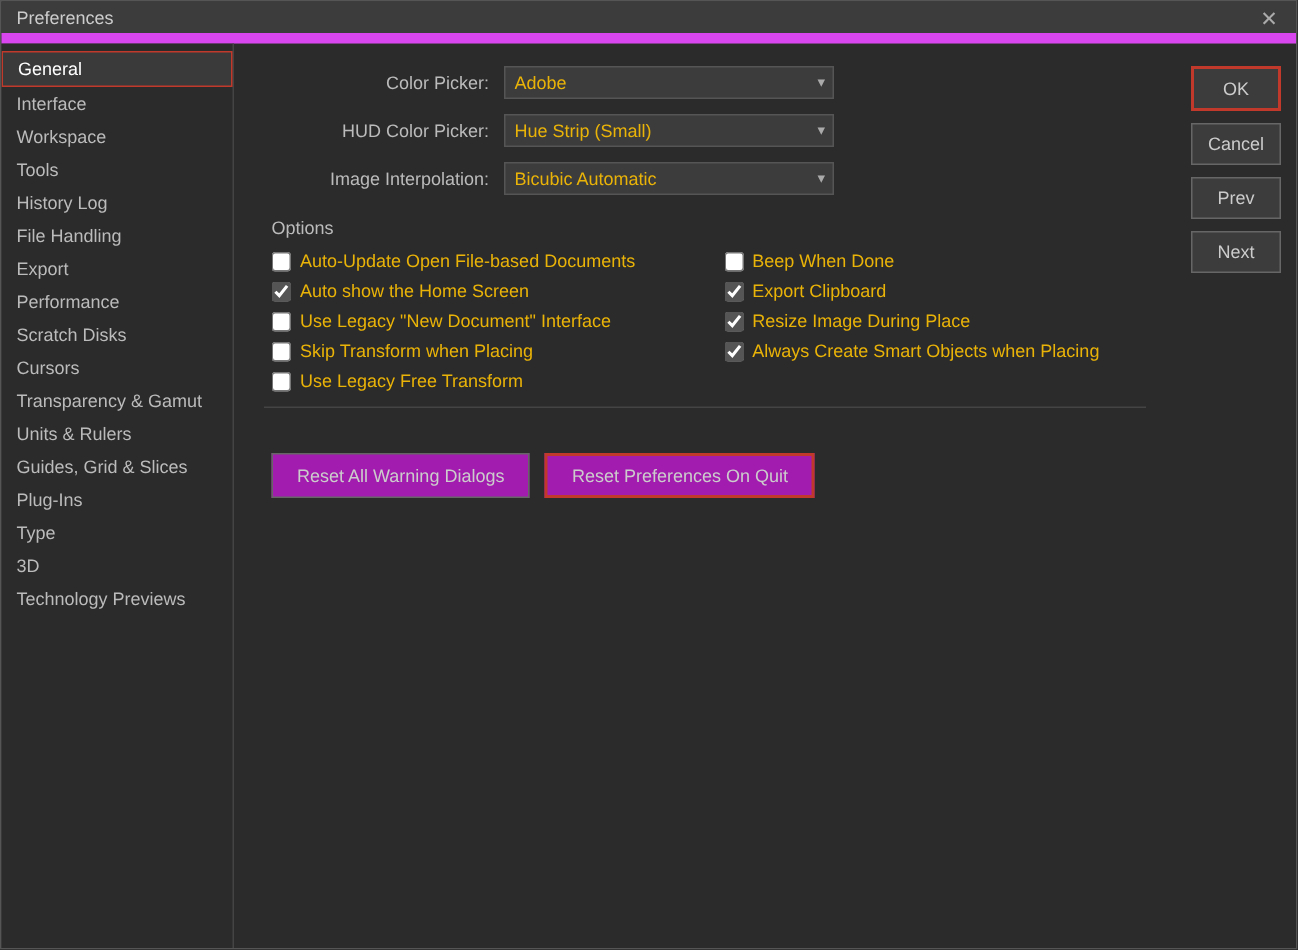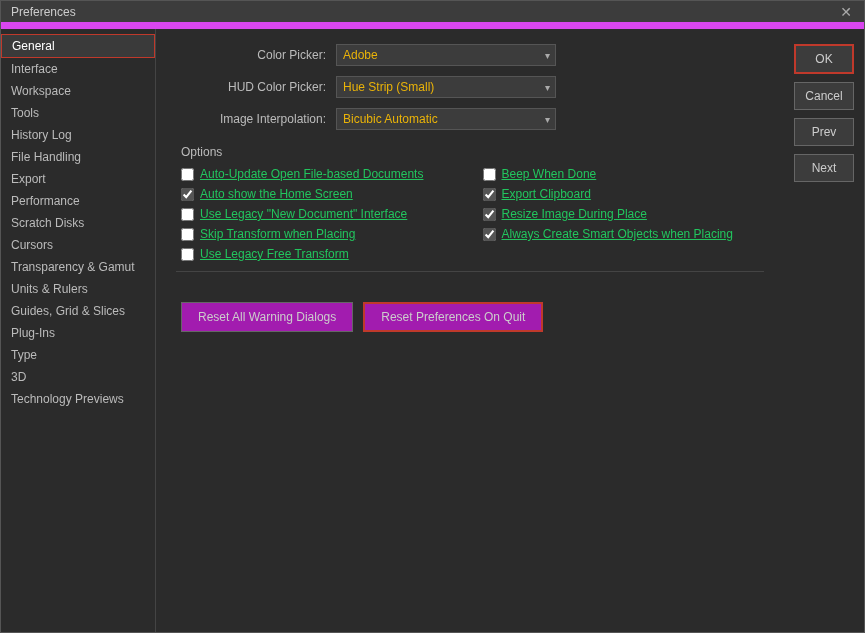--- a/index.html
+++ b/index.html
@@ -139,24 +139,23 @@
       gap: 6px;
     }
     .checkbox-row input[type="checkbox"] {
       width: 13px;
       height: 13px;
       cursor: pointer;
       accent-color: #555;
       flex-shrink: 0;
     }
     .checkbox-label {
-      color: #22c55e;
-      font-size: 12px;
-      cursor: pointer;
-      text-decoration: underline;
+      color: #eab308;
+      font-size: 12px;
+      cursor: pointer;
     }
     .buttons-row {
       display: flex;
       gap: 10px;
       margin-top: 20px;
       padding-left: 5px;
     }
     .btn {
       background: #a21caf;
       border: 1px solid #666;

